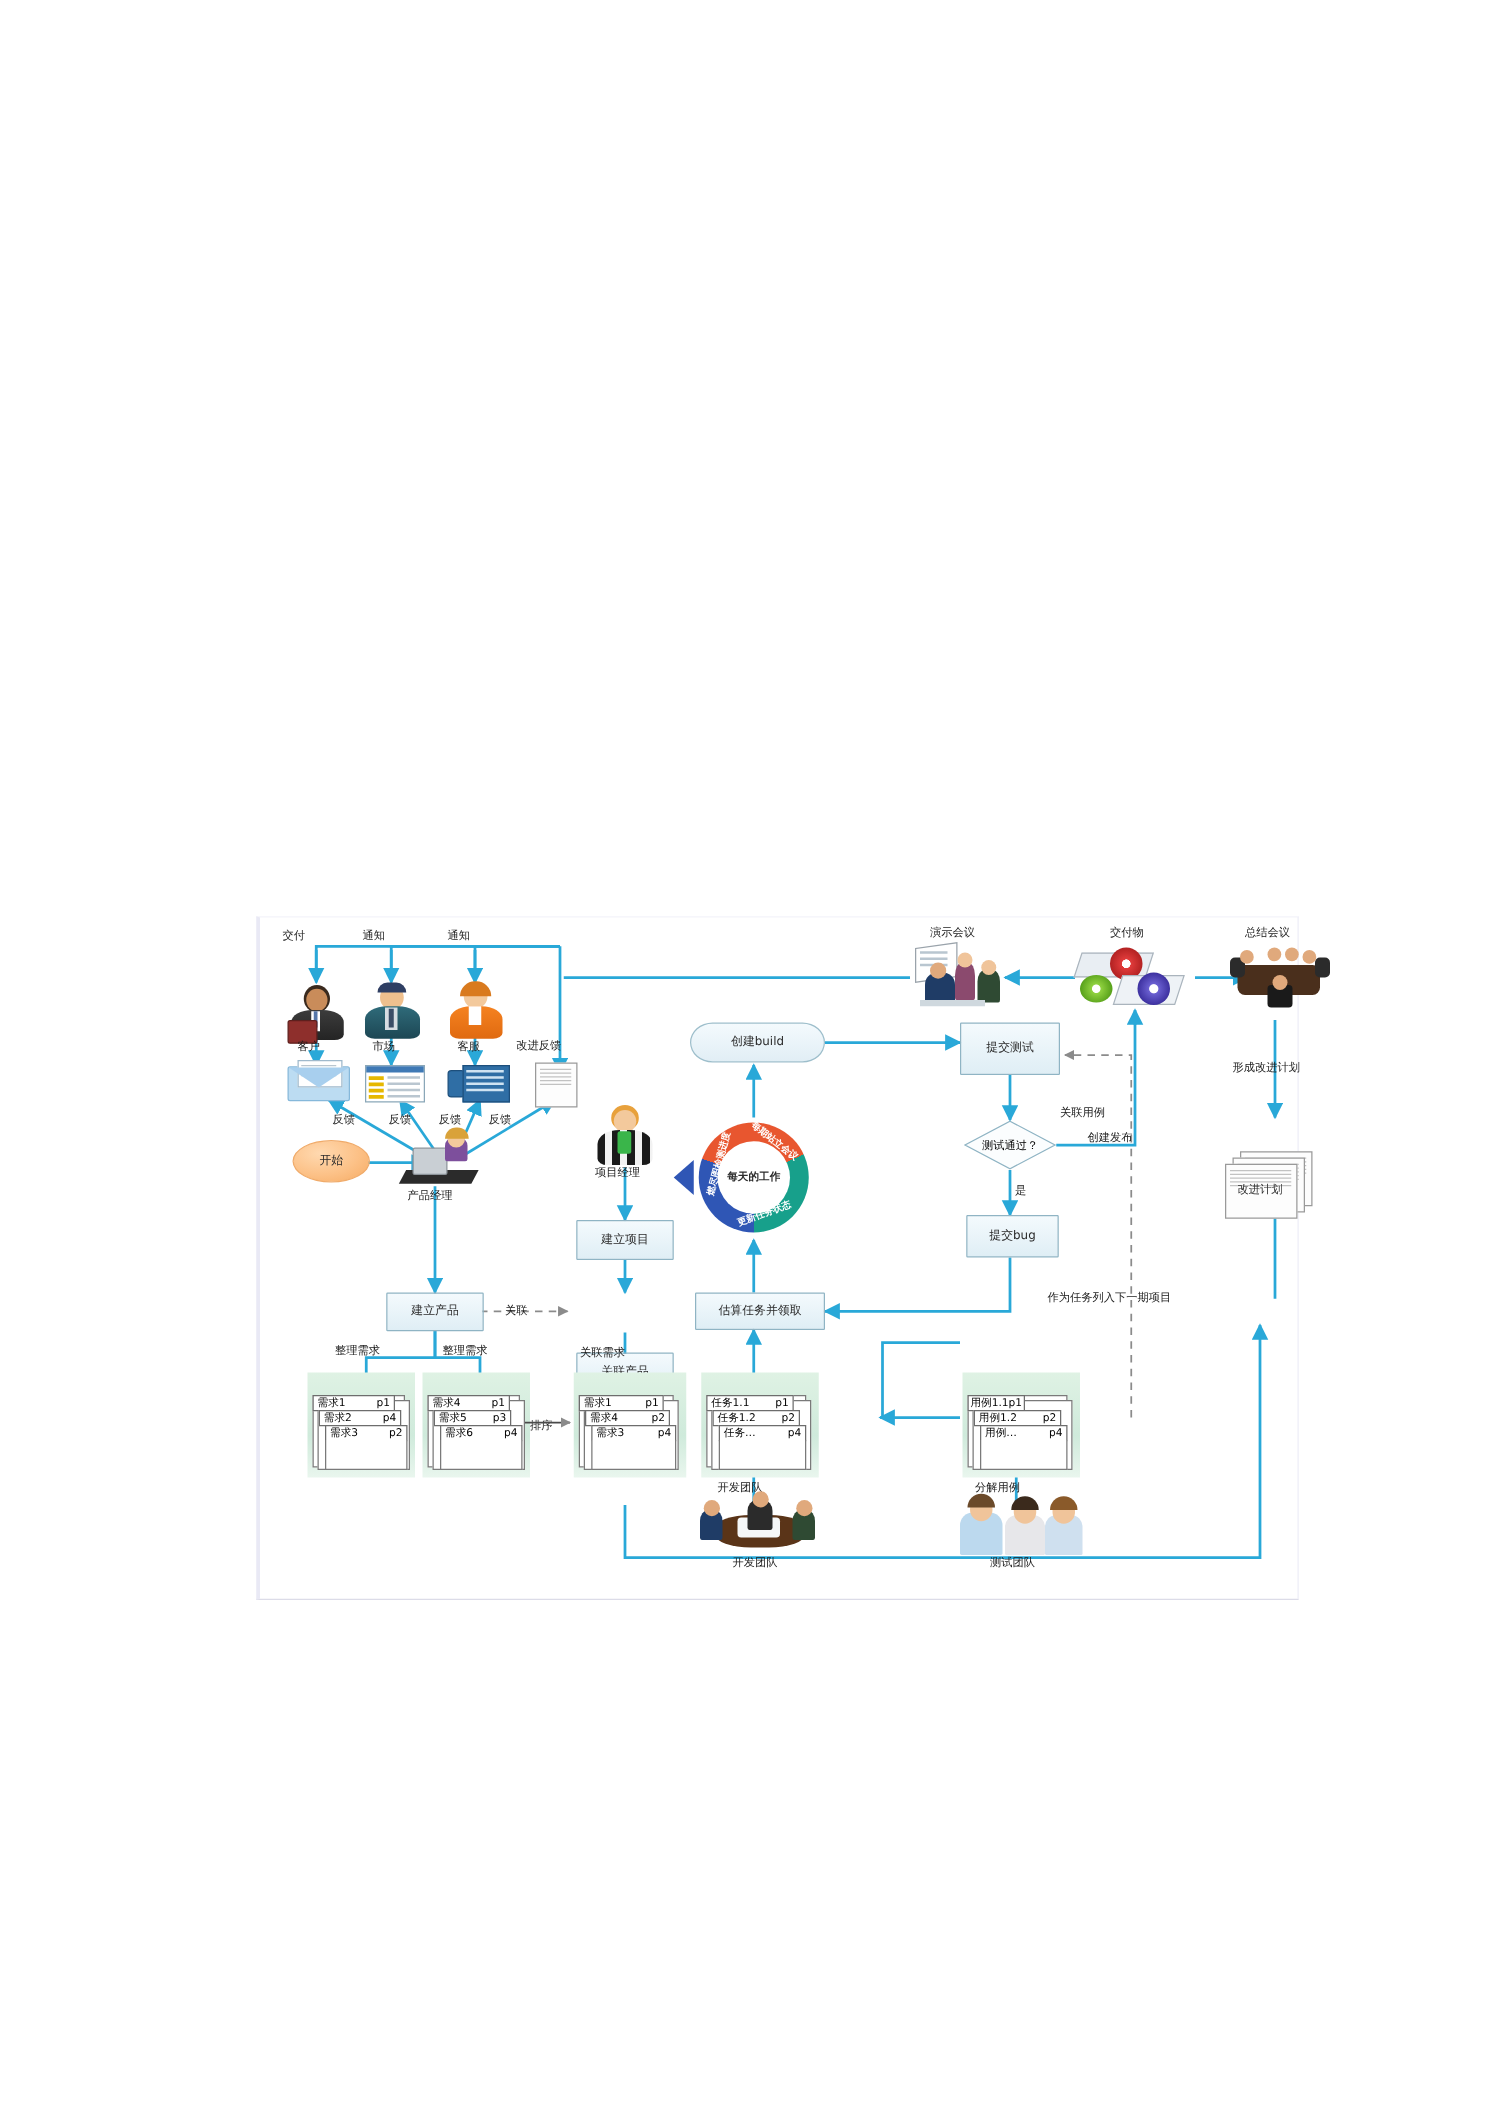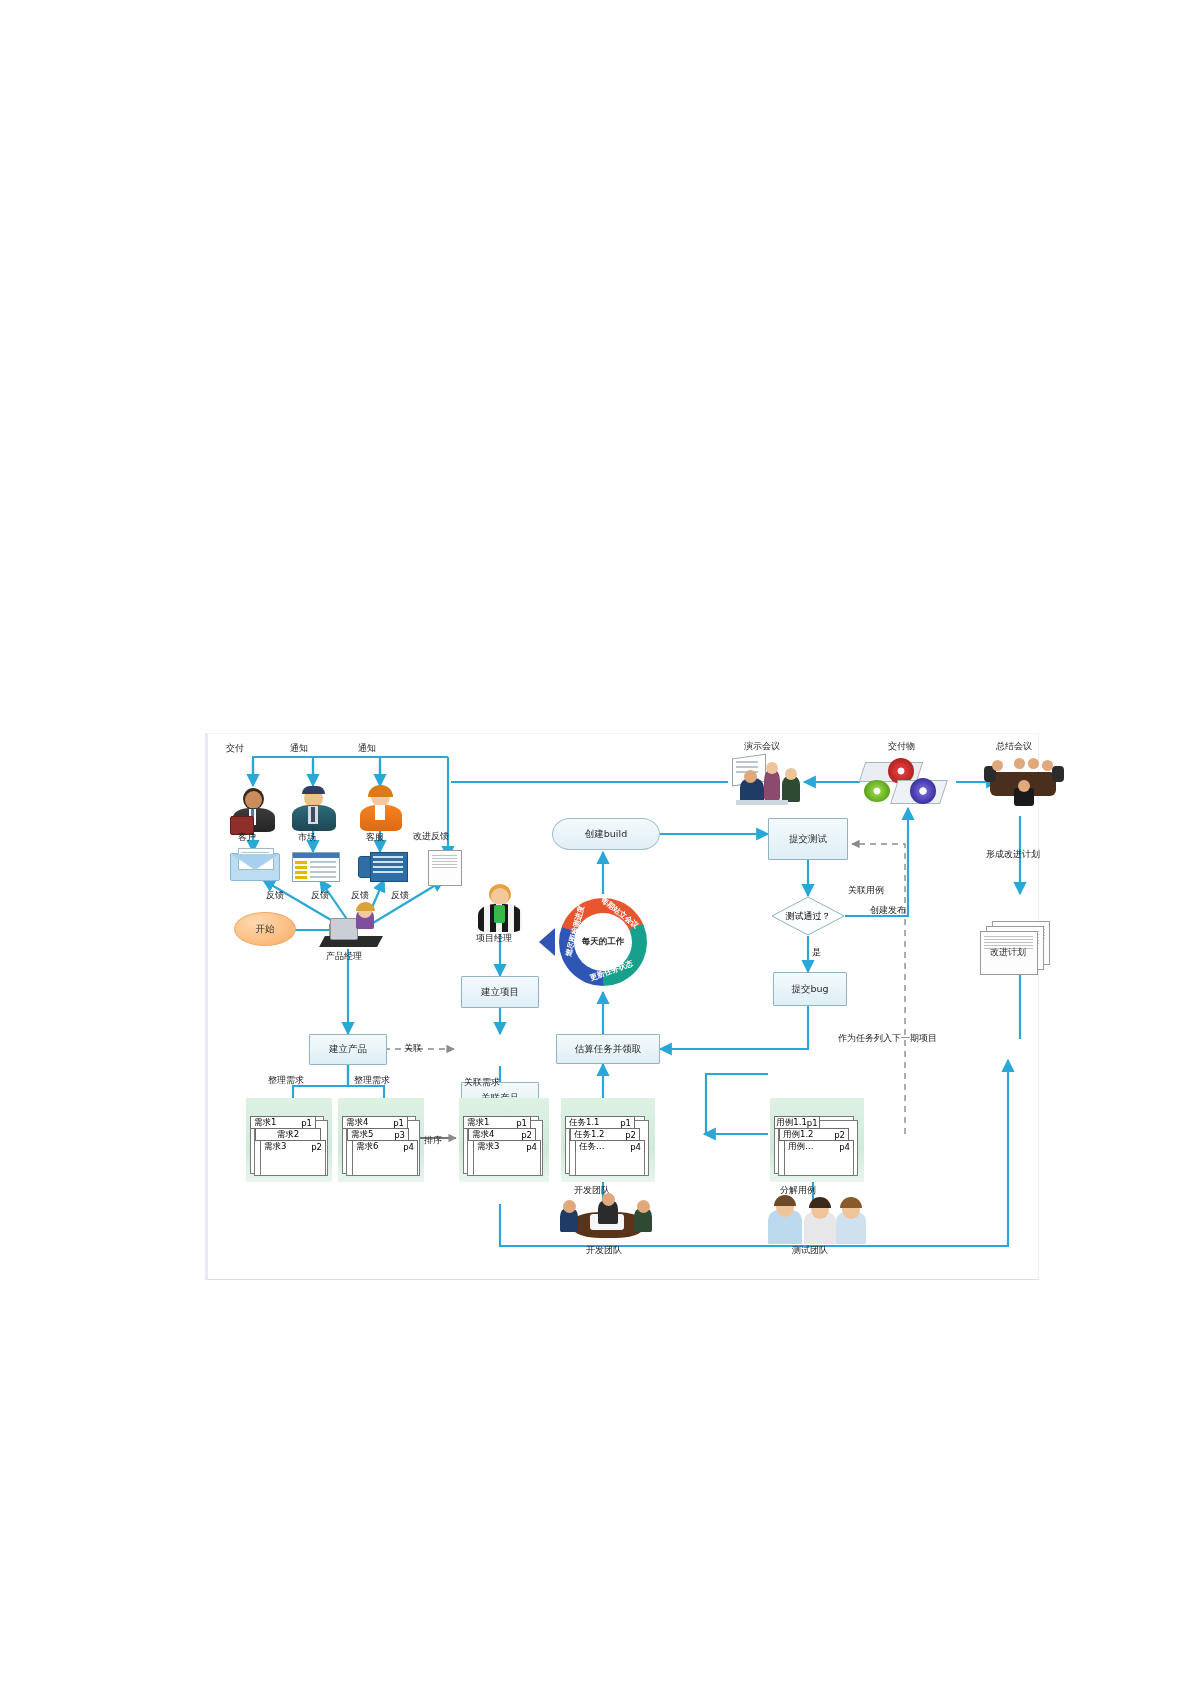--- a/index.html
+++ b/index.html
@@ -276,21 +276,21 @@
     <div class="lbl" style="left:256px;top:342px;">关联需求</div>
 
     <div class="listtitle" style="left:42px;top:367px;">计划1</div>
     <div class="listpanel" style="left:38px;top:364px;width:86px;height:84px;"></div>
     <div class="card" style="left:42px;top:382px;width:74px;height:58px;"></div>
     <div class="card" style="left:46px;top:386px;width:74px;height:56px;"></div>
     <div class="cardrow" style="left:42px;top:382px;width:66px;height:13px;">
       <span>需求1</span>
       <span class="pp">p1</span>
     </div>
-    <div class="cardrow" style="left:47px;top:394px;width:66px;height:13px;flex-direction:column;">
+    <div class="cardrow" style="left:47px;top:394px;width:66px;height:13px;">
       <span>需求2</span>
       <span class="pp">p4</span>
     </div>
     <div class="cardrow" style="left:52px;top:406px;width:66px;height:13px;">
       <span>需求3</span>
       <span class="pp">p2</span>
     </div>
     <div class="card" style="left:52px;top:418px;width:66px;height:24px;border-top:none;"></div>
 
     <div class="listtitle" style="left:134px;top:367px;">计划2</div>

